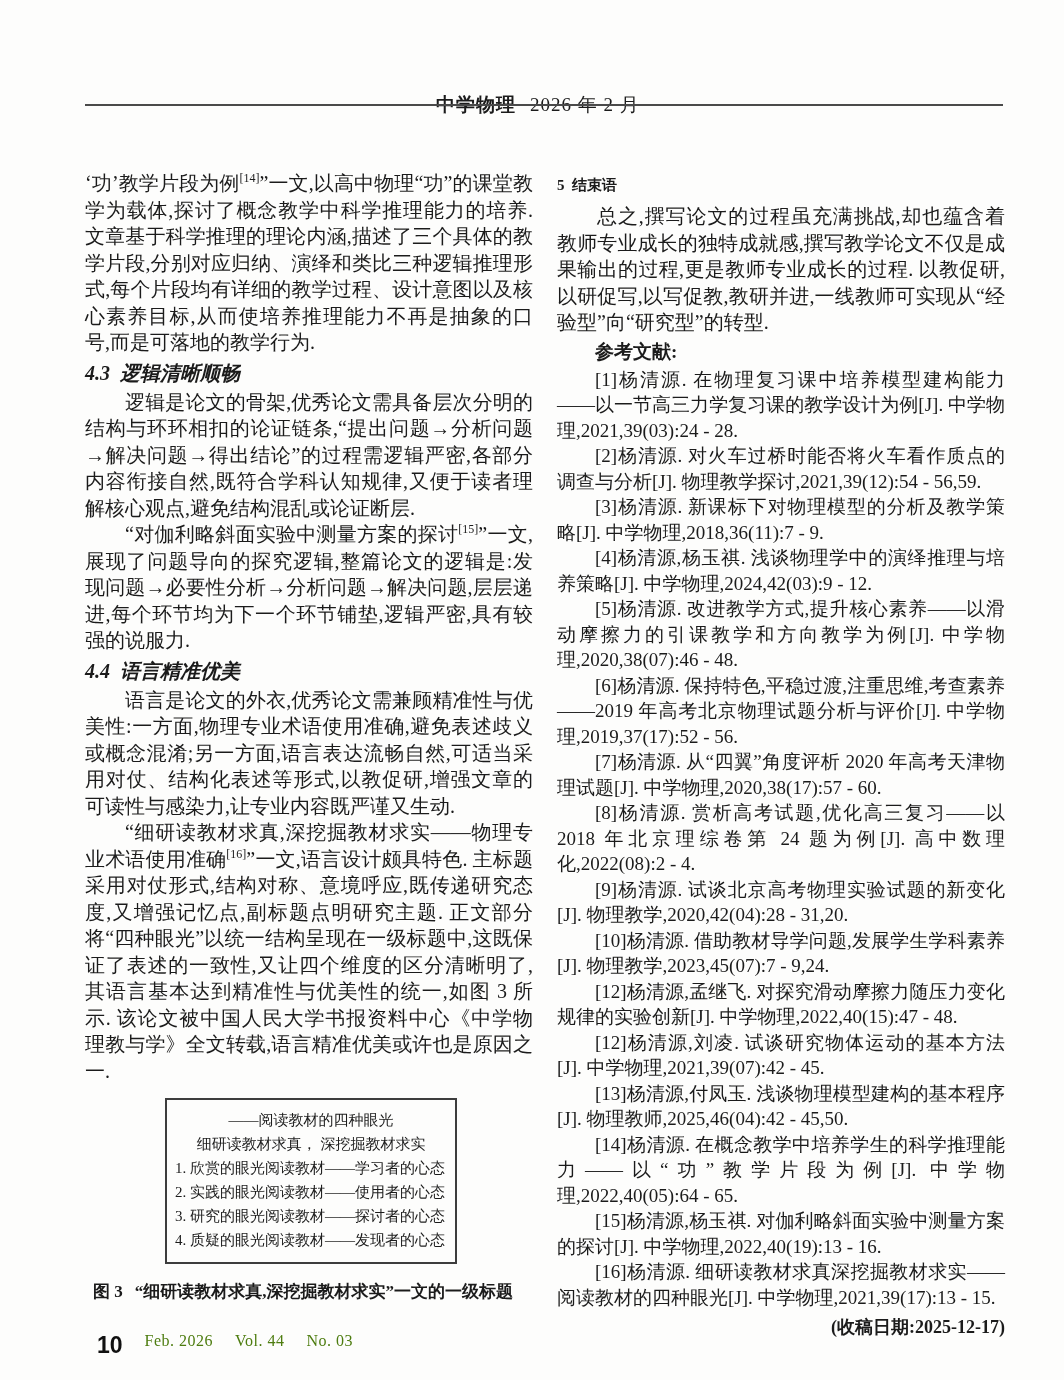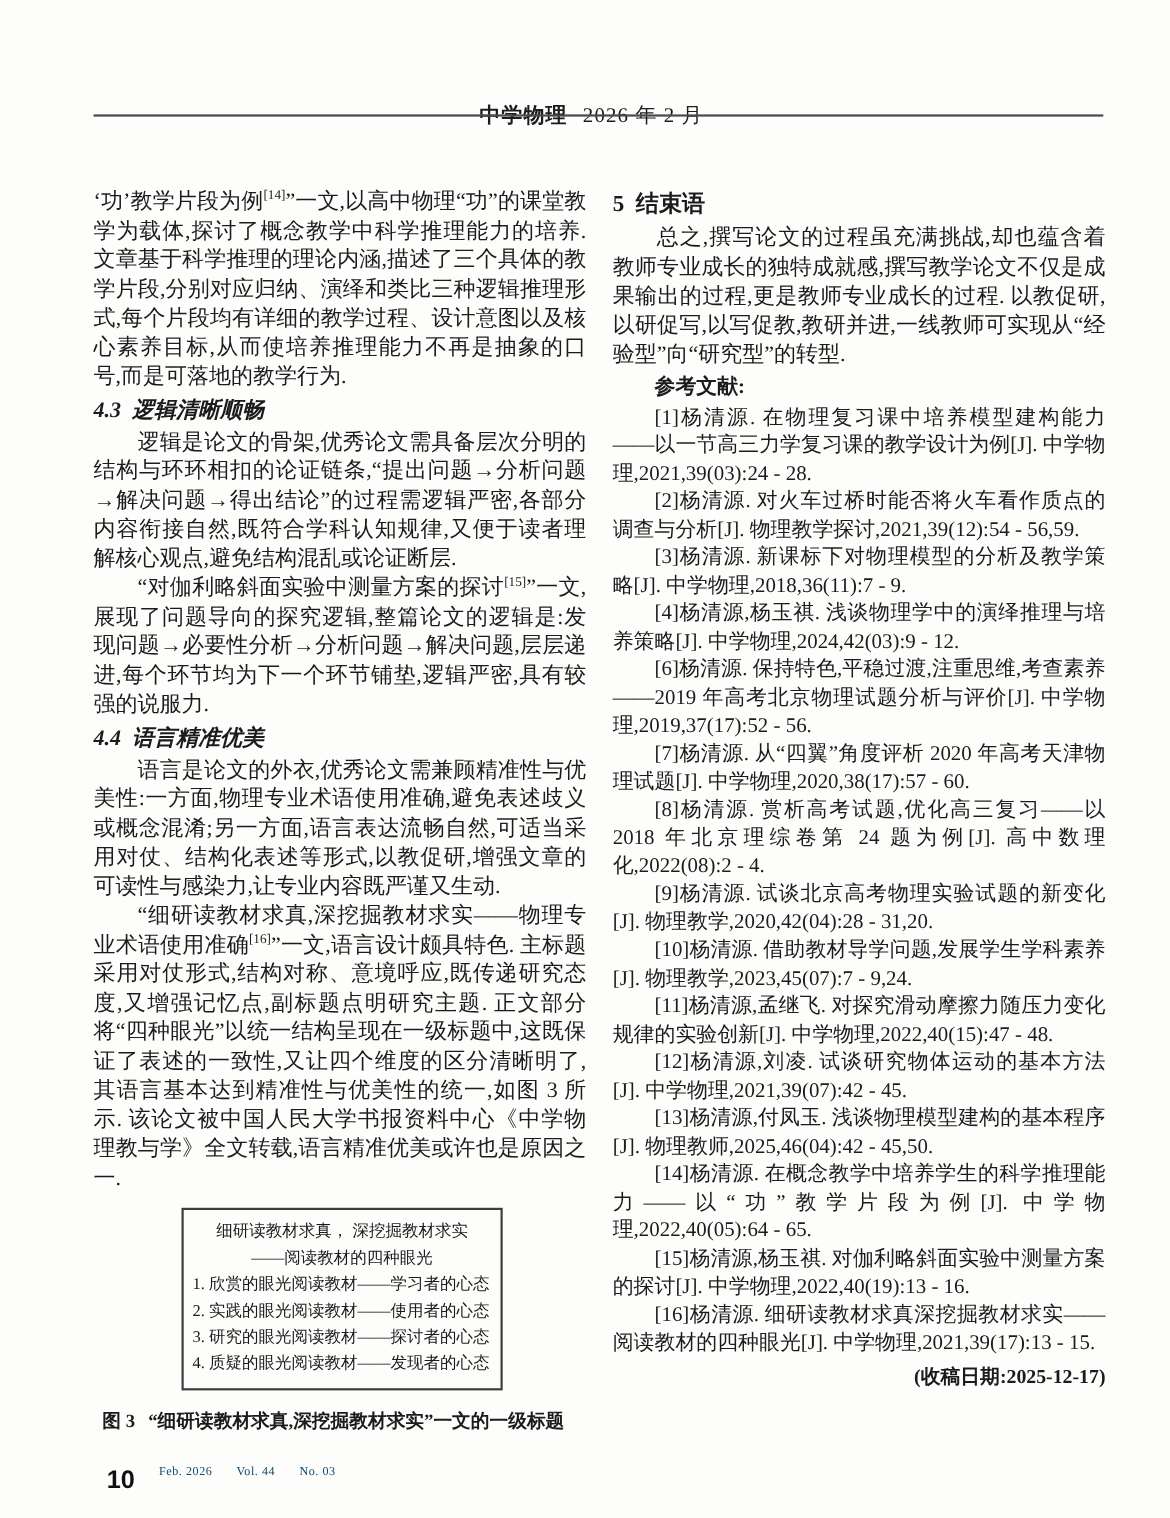--- a/index.html
+++ b/index.html
@@ -29,21 +29,21 @@
     text-align:justify;text-justify:inter-ideograph;
     white-space:pre-wrap;
   }
   p.indent{text-indent:2em;}
   sup{font-size:12px;line-height:0;vertical-align:super;}
   .sec-heading{
     margin:3px 0 2px 0;font-size:20px;line-height:28px;
     font-weight:bold;font-style:italic;white-space:pre-wrap;
   }
   .sec5-heading{
-    margin:0 0 3px 0;font-size:21px;line-height:30px;
+    margin:0 0 3px 0;font-size:15px;line-height:30px;
     font-weight:bold;white-space:pre-wrap;
   }
   .ref-label{
     margin:2px 0;font-size:19px;line-height:27px;
     font-weight:bold;text-indent:2em;
   }
   p.ref{
     margin:0;font-size:19px;line-height:25.5px;
     text-align:justify;text-justify:inter-ideograph;
     text-indent:2em;white-space:pre-wrap;
@@ -66,21 +66,21 @@
   }
   .fig-caption .cap-text{margin-left:12px;}
   .page-footer{
     position:absolute;left:97px;top:1332px;
     display:flex;align-items:flex-start;gap:22px;
   }
   .page-footer .pageno{
     font-family:"Liberation Sans","DejaVu Sans",sans-serif;
     font-weight:bold;font-size:23px;color:#111;
   }
-  .page-footer .fmeta{font-size:11px;color:#0c4a6e;letter-spacing:0.5px;}
+  .page-footer .fmeta{font-size:16px;color:#4d7c0f;letter-spacing:0.5px;}
 </style>
 </head>
 <body>
 
 <div class="page-header">
   <span class="journal">中学物理</span><span class="issue">2026 年 2 月</span>
 </div>
 <div class="rule"></div>
 
 <div class="col col-left">
@@ -88,45 +88,46 @@
 
   <p class="sec-heading">4.3  逻辑清晰顺畅</p>
   <p class="body indent">逻辑是论文的骨架,优秀论文需具备层次分明的结构与环环相扣的论证链条,“提出问题→分析问题→解决问题→得出结论”的过程需逻辑严密,各部分内容衔接自然,既符合学科认知规律,又便于读者理解核心观点,避免结构混乱或论证断层.</p>
   <p class="body indent"><span>“对伽利略斜面实验中测量方案的探讨</span><sup>[15]</sup><span>”一文,展现了问题导向的探究逻辑,整篇论文的逻辑是:发现问题→必要性分析→分析问题→解决问题,层层递进,每个环节均为下一个环节铺垫,逻辑严密,具有较强的说服力.</span></p>
 
   <p class="sec-heading">4.4  语言精准优美</p>
   <p class="body indent">语言是论文的外衣,优秀论文需兼顾精准性与优美性:一方面,物理专业术语使用准确,避免表述歧义或概念混淆;另一方面,语言表达流畅自然,可适当采用对仗、结构化表述等形式,以教促研,增强文章的可读性与感染力,让专业内容既严谨又生动.</p>
   <p class="body indent"><span>“细研读教材求真,深挖掘教材求实——物理专业术语使用准确</span><sup>[16]</sup><span>”一文,语言设计颇具特色. 主标题采用对仗形式,结构对称、意境呼应,既传递研究态度,又增强记忆点,副标题点明研究主题. 正文部分将“四种眼光”以统一结构呈现在一级标题中,这既保证了表述的一致性,又让四个维度的区分清晰明了,其语言基本达到精准性与优美性的统一,如图 3 所示. 该论文被中国人民大学书报资料中心《中学物理教与学》全文转载,语言精准优美或许也是原因之一.</span></p>
 
   <div class="figure-box">
+    <div class="ftitle">——阅读教材的四种眼光</div>
     <div class="ftitle">细研读教材求真， 深挖掘教材求实</div>
-    <div class="ftitle">——阅读教材的四种眼光</div>
     <div class="fitem">1. 欣赏的眼光阅读教材——学习者的心态</div>
     <div class="fitem">2. 实践的眼光阅读教材——使用者的心态</div>
     <div class="fitem">3. 研究的眼光阅读教材——探讨者的心态</div>
     <div class="fitem">4. 质疑的眼光阅读教材——发现者的心态</div>
   </div>
   <p class="fig-caption"><span>图 3</span><span class="cap-text">“细研读教材求真,深挖掘教材求实”一文的一级标题</span></p>
 </div>
 
 <div class="col col-right">
   <p class="sec5-heading">5  结束语</p>
   <p class="body indent">总之,撰写论文的过程虽充满挑战,却也蕴含着教师专业成长的独特成就感,撰写教学论文不仅是成果输出的过程,更是教师专业成长的过程. 以教促研,以研促写,以写促教,教研并进,一线教师可实现从“经验型”向“研究型”的转型.</p>
   <p class="ref-label">参考文献:</p>
 
   <p class="ref">[1]杨清源. 在物理复习课中培养模型建构能力——以一节高三力学复习课的教学设计为例[J]. 中学物理,2021,39(03):24 - 28.</p>
   <p class="ref">[2]杨清源. 对火车过桥时能否将火车看作质点的调查与分析[J]. 物理教学探讨,2021,39(12):54 - 56,59.</p>
   <p class="ref">[3]杨清源. 新课标下对物理模型的分析及教学策略[J]. 中学物理,2018,36(11):7 - 9.</p>
   <p class="ref">[4]杨清源,杨玉祺. 浅谈物理学中的演绎推理与培养策略[J]. 中学物理,2024,42(03):9 - 12.</p>
+  <p class="ref">[5]杨清源. 改进教学方式,提升核心素养——以滑动摩擦力的引课教学和方向教学为例[J]. 中学物理,2020,38(07):46 - 48.</p>
   <p class="ref">[6]杨清源. 保持特色,平稳过渡,注重思维,考查素养——2019 年高考北京物理试题分析与评价[J]. 中学物理,2019,37(17):52 - 56.</p>
   <p class="ref">[7]杨清源. 从“四翼”角度评析 2020 年高考天津物理试题[J]. 中学物理,2020,38(17):57 - 60.</p>
   <p class="ref">[8]杨清源. 赏析高考试题,优化高三复习——以 2018 年北京理综卷第 24 题为例[J]. 高中数理化,2022(08):2 - 4.</p>
   <p class="ref">[9]杨清源. 试谈北京高考物理实验试题的新变化[J]. 物理教学,2020,42(04):28 - 31,20.</p>
   <p class="ref">[10]杨清源. 借助教材导学问题,发展学生学科素养[J]. 物理教学,2023,45(07):7 - 9,24.</p>
-  <p class="ref">[11]杨清源,孟继飞. 对探究滑动摩擦力随压力变化规律的实验创新[J]. 中学物理,2022,40(15):47 - 48.</p>
+  <p class="ref">[12]杨清源,孟继飞. 对探究滑动摩擦力随压力变化规律的实验创新[J]. 中学物理,2022,40(15):47 - 48.</p>
   <p class="ref">[12]杨清源,刘凌. 试谈研究物体运动的基本方法[J]. 中学物理,2021,39(07):42 - 45.</p>
   <p class="ref">[13]杨清源,付凤玉. 浅谈物理模型建构的基本程序[J]. 物理教师,2025,46(04):42 - 45,50.</p>
   <p class="ref">[14]杨清源. 在概念教学中培养学生的科学推理能力——以“功”教学片段为例[J]. 中学物理,2022,40(05):64 - 65.</p>
   <p class="ref">[15]杨清源,杨玉祺. 对伽利略斜面实验中测量方案的探讨[J]. 中学物理,2022,40(19):13 - 16.</p>
   <p class="ref">[16]杨清源. 细研读教材求真深挖掘教材求实——阅读教材的四种眼光[J]. 中学物理,2021,39(17):13 - 15.</p>
 
   <p class="received">(收稿日期:2025-12-17)</p>
 </div>
 
 <div class="page-footer">

